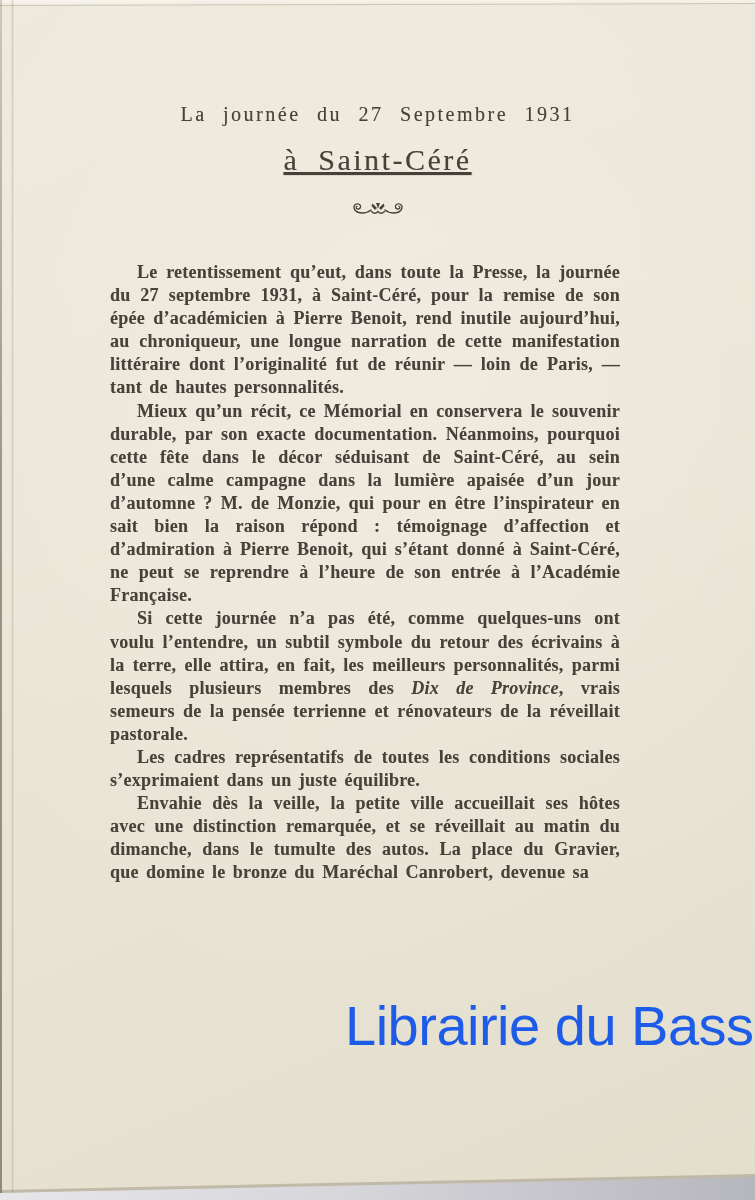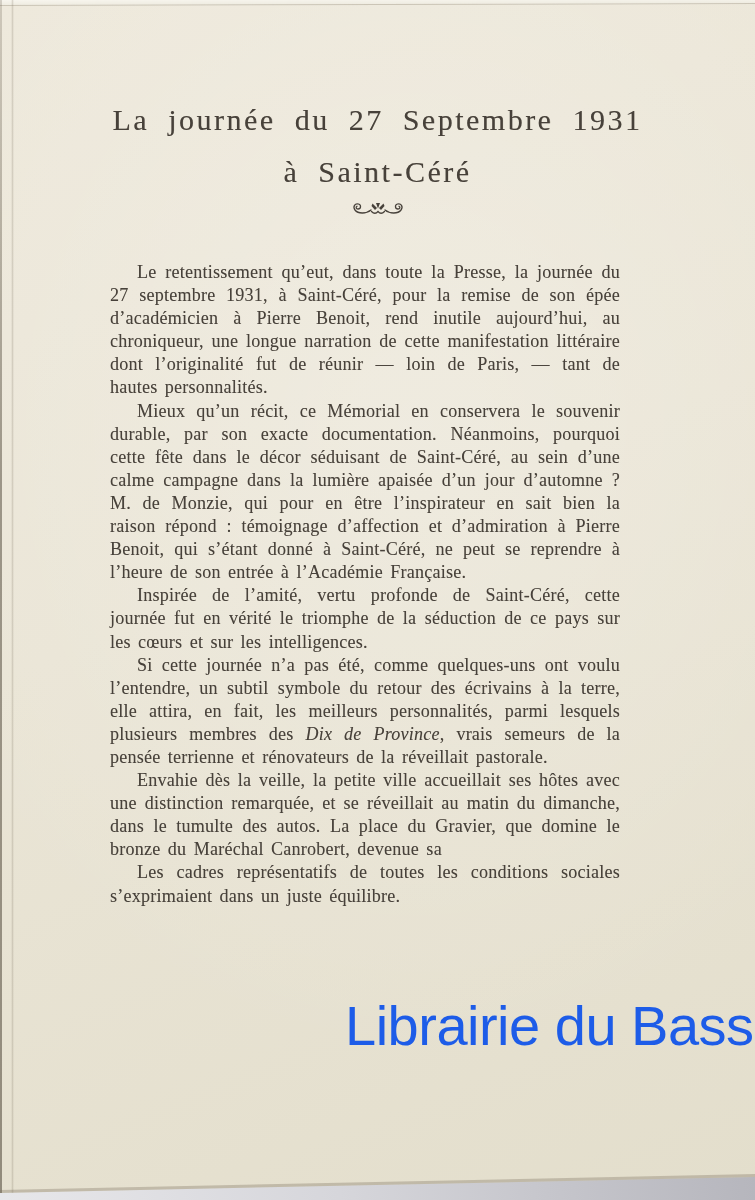--- a/index.html
+++ b/index.html
@@ -39,43 +39,44 @@
     position: absolute; left: 11px; top: 0; width: 3px; height: 1193px;
     background: linear-gradient(90deg, rgba(120,110,92,0.0), rgba(120,110,92,0.22), rgba(120,110,92,0.0));
   }
   
   .ink { color: #47413a; }
   .title-block {
     position: absolute; left: 0; top: 103px; width: 755px;
     text-align: center;
   }
   .title-line1 {
-    font-size: 30px; line-height: 1.15;
+    font-size: 20px; line-height: 1.15;
     letter-spacing: 2.5px; word-spacing: 9px;
     text-shadow: 0.3px 0.3px 0 rgba(70,60,50,0.35);
   }
   .title-line2 {
     margin-top: 17px;
     font-size: 30px; line-height: 1.15;
     letter-spacing: 2.5px; word-spacing: 9px;
     text-shadow: 0.3px 0.3px 0 rgba(70,60,50,0.35);
+    text-decoration: underline;
   }
   .ornament-wrap {
     position: absolute; left: 0; top: 198px; width: 755px;
     text-align: center;
   }
   .body-text {
     position: absolute; left: 110px; top: 261px; width: 510px;
     font-size: 18px; line-height: 23.1px;
     text-align: justify;
     word-spacing: 2.6px; letter-spacing: 0.25px;
     text-shadow: 0.2px 0.2px 0 rgba(70,60,50,0.28);
   }
   .body-text p {
-    margin: 0; text-indent: 27px;
+    margin: 0; text-indent: 27px; font-weight: bold;
   }
   .italic { font-style: italic; }
   
   .watermark {
     position: absolute; left: 345px; top: 998px;
     font-family: "Liberation Sans", sans-serif;
     font-size: 56px; line-height: 1;
     letter-spacing: -0.5px;
     white-space: nowrap;
     color: #1d5ce8;
@@ -104,24 +105,23 @@
           <path d="M34.5 5.5 L30 10 L32 12 L35.5 8 Z"></path>
           <path d="M27 5 h4 l-2 5.5 Z"></path>
         </g>
       </svg>
     </span>
   </div>
 
   <div class="body-text ink">
     <p>Le retentissement qu’eut, dans toute la Presse, la journée du 27 septembre 1931, à Saint-Céré, pour la remise de son épée d’académicien à Pierre Benoit, rend inutile aujourd’hui, au chroniqueur, une longue narration de cette manifestation littéraire dont l’originalité fut de réunir — loin de Paris, — tant de hautes personnalités.</p>
     <p>Mieux qu’un récit, ce Mémorial en conservera le souvenir durable, par son exacte documentation. Néanmoins, pourquoi cette fête dans le décor séduisant de Saint-Céré, au sein d’une calme campagne dans la lumière apaisée d’un jour d’automne ? M. de Monzie, qui pour en être l’inspirateur en sait bien la raison répond : témoignage d’affection et d’admiration à Pierre Benoit, qui s’étant donné à Saint-Céré, ne peut se reprendre à l’heure de son entrée à l’Académie Française.</p>
-    <p>Inspirée de l’amité, vertu profonde de Saint-Céré, cette journée fut en vérité le triomphe de la séduction de ce pays sur les cœurs et sur les intelligences.</p>
     <p><span>Si cette journée n’a pas été, comme quelques-uns ont voulu l’entendre, un subtil symbole du retour des écrivains à la terre, elle attira, en fait, les meilleurs personnalités, parmi lesquels plusieurs membres des </span><span class="italic">Dix de Province</span><span>, vrais semeurs de la pensée terrienne et rénovateurs de la réveillait pastorale.</span></p>
+    <p>Les cadres représentatifs de toutes les conditions sociales s’exprimaient dans un juste équilibre.</p>
     <p>Envahie dès la veille, la petite ville accueillait ses hôtes avec une distinction remarquée, et se réveillait au matin du dimanche, dans le tumulte des autos. La place du Gravier, que domine le bronze du Maréchal Canrobert, devenue sa</p>
-    <p>Les cadres représentatifs de toutes les conditions sociales s’exprimaient dans un juste équilibre.</p>
   </div>
 
   <div class="top-edge-strip"></div>
   <div class="gutter-seam"></div>
   <div class="left-page-edge"></div>
 </div>
 
 <div class="page-bottom-edge"></div>
 
 <div class="watermark" style="color: rgb(29, 92, 232);">Librairie du Bassin</div>

